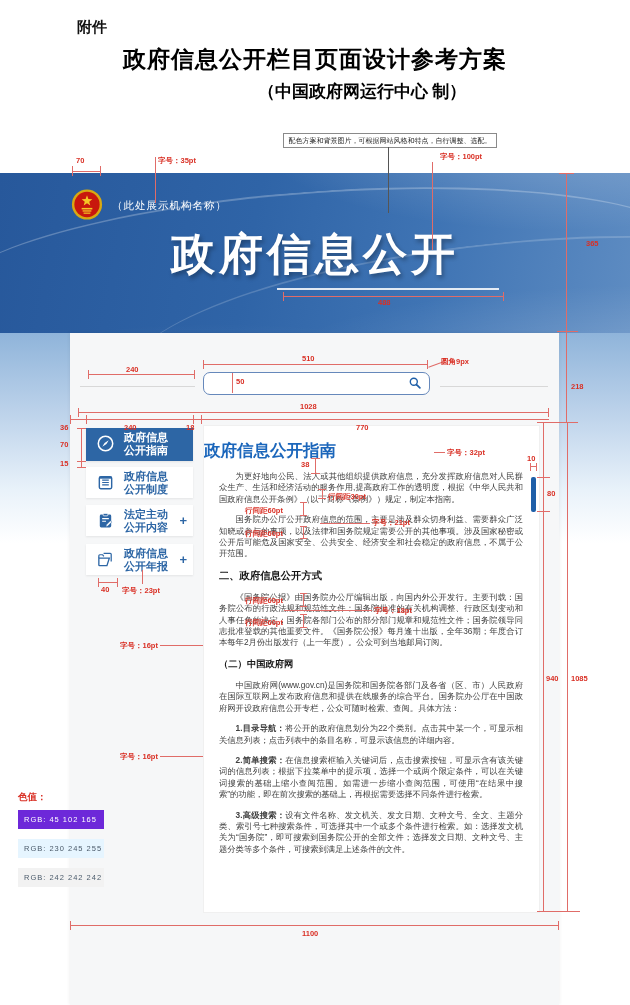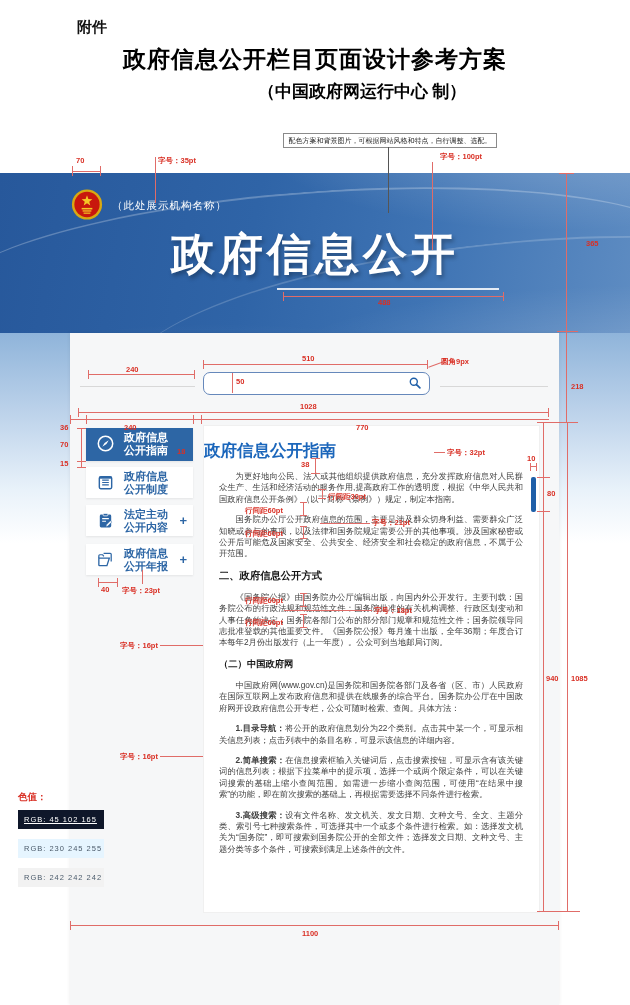--- a/index.html
+++ b/index.html
@@ -66,21 +66,21 @@
              text-align:justify;text-indent:2em;}
   .content h3{margin:9px 16px 0 15px;font-size:10.3px;color:#151515;}
   .content h4{margin:9px 16px 0 15px;font-size:9.3px;color:#151515;}
   .scrollbar{position:absolute;left:531px;top:477px;width:5px;height:35px;background:#1f5fa8;
              border-radius:2px;z-index:7;cursor:grab;}
 
   
   .cv{position:absolute;left:18px;top:791px;font-size:9.5px;font-weight:bold;color:#d93025;}
   .sw{position:absolute;left:18px;width:86px;height:19px;font-size:7.5px;line-height:19px;
       padding-left:6px;box-sizing:border-box;letter-spacing:1px;}
-  .sw1{top:810px;background:#0f172a;color:#fff;text-decoration:underline;}
+  .sw1{top:810px;background:#6d28d9;color:#fff;}
   .sw2{top:839px;background:#e6f5ff;color:#4a5a6a;}
   .sw3{top:868px;background:#f2f2f2;color:#4a5a6a;}
 
   
   .ann{position:absolute;color:#d93025;font-size:7.5px;font-weight:bold;line-height:1;
        white-space:nowrap;z-index:30;}
   .rl{position:absolute;background:#e06c68;z-index:29;}
 </style>
 </head>
 <body>
@@ -203,21 +203,21 @@
   <span class="ann" style="left:440px;top:153px;">字号：100pt</span>
   <span class="ann" style="left:571px;top:240px;margin-left:15px;">365</span>
   <span class="ann" style="left:378px;top:299px;">488</span>
   <span class="ann" style="left:302px;top:355px;">510</span>
   <span class="ann" style="left:441px;top:358px;">圆角9px</span>
   <span class="ann" style="left:236px;top:378px;">50</span>
   <span class="ann" style="left:300px;top:403px;">1028</span>
   <span class="ann" style="left:571px;top:383px;">218</span>
   <span class="ann" style="left:60px;top:424px;">36</span>
   <span class="ann" style="left:124px;top:424px;">240</span>
-  <span class="ann" style="left:177px;top:424px;margin-top:24px;">18</span>
+  <span class="ann" style="left:186px;top:424px;">18</span>
   <span class="ann" style="left:356px;top:424px;">770</span>
   <span class="ann" style="left:126px;top:366px;">240</span>
   <span class="ann" style="left:60px;top:441px;">70</span>
   <span class="ann" style="left:60px;top:460px;">15</span>
   <span class="ann" style="left:101px;top:586px;">40</span>
   <span class="ann" style="left:122px;top:587px;">字号：23pt</span>
   <span class="ann" style="left:447px;top:449px;">字号：32pt</span>
   <span class="ann" style="left:301px;top:461px;">38</span>
   <span class="ann" style="left:328px;top:493px;">行间距30pt</span>
   <span class="ann" style="left:245px;top:507px;">行间距60pt</span>

